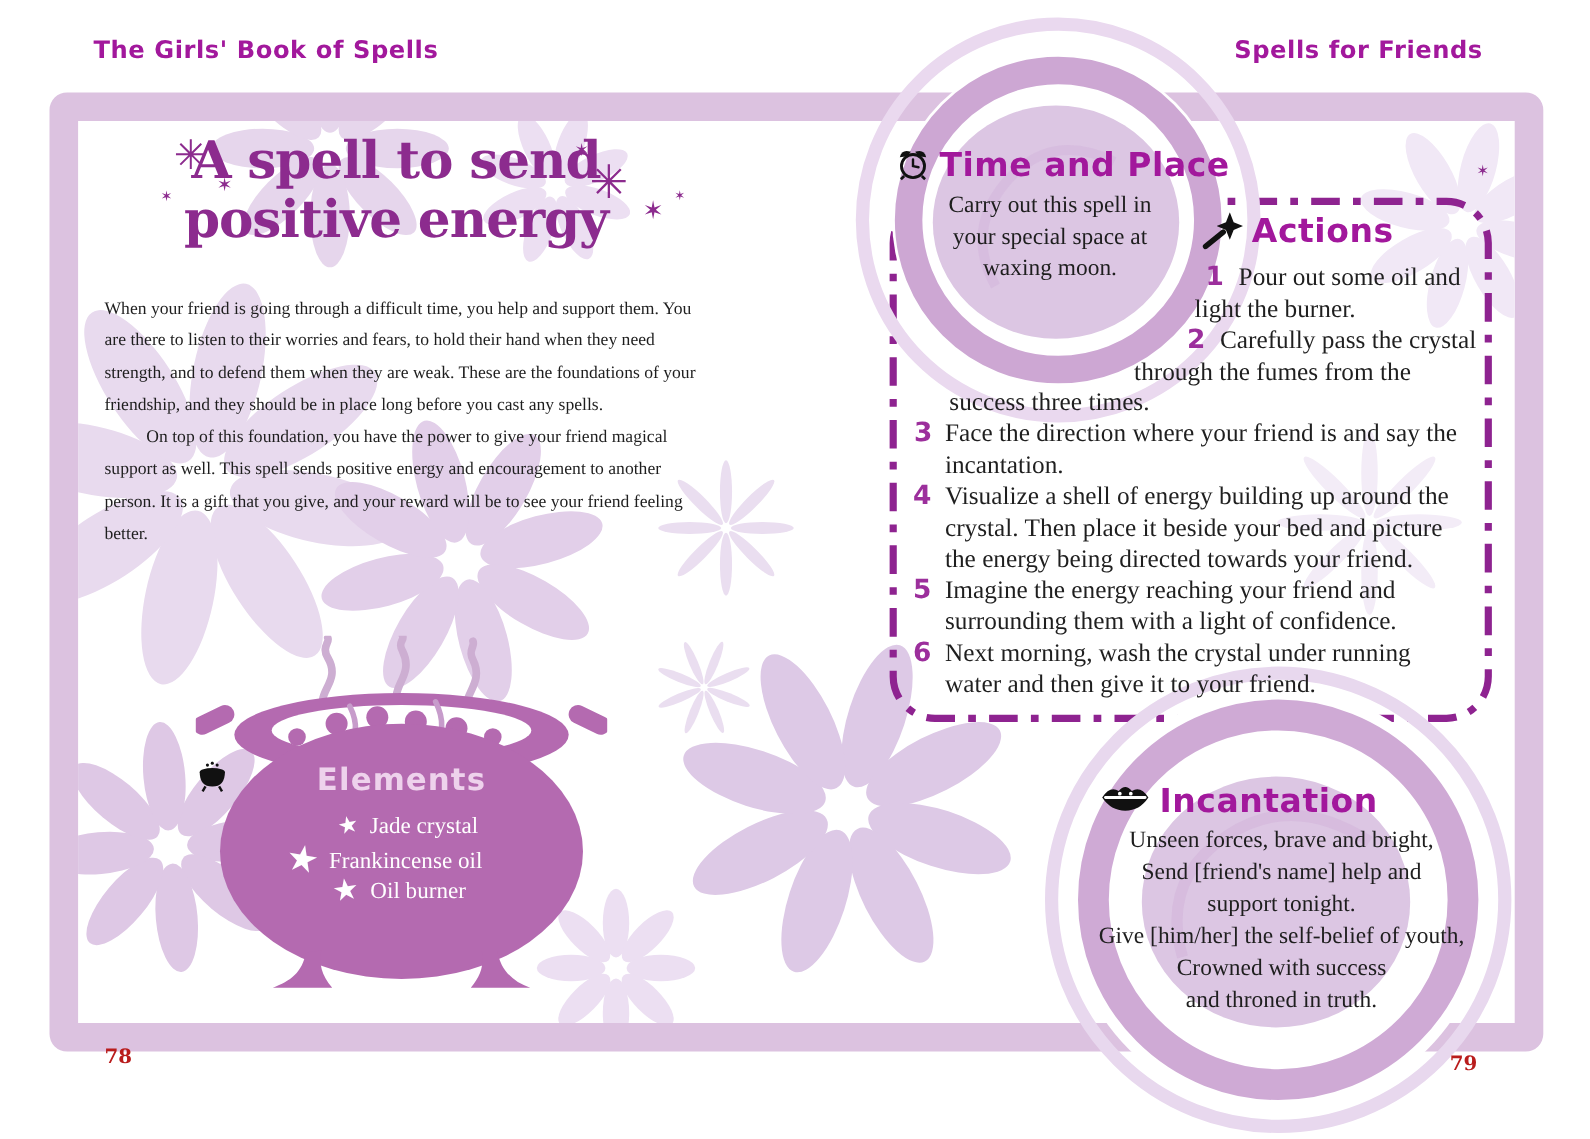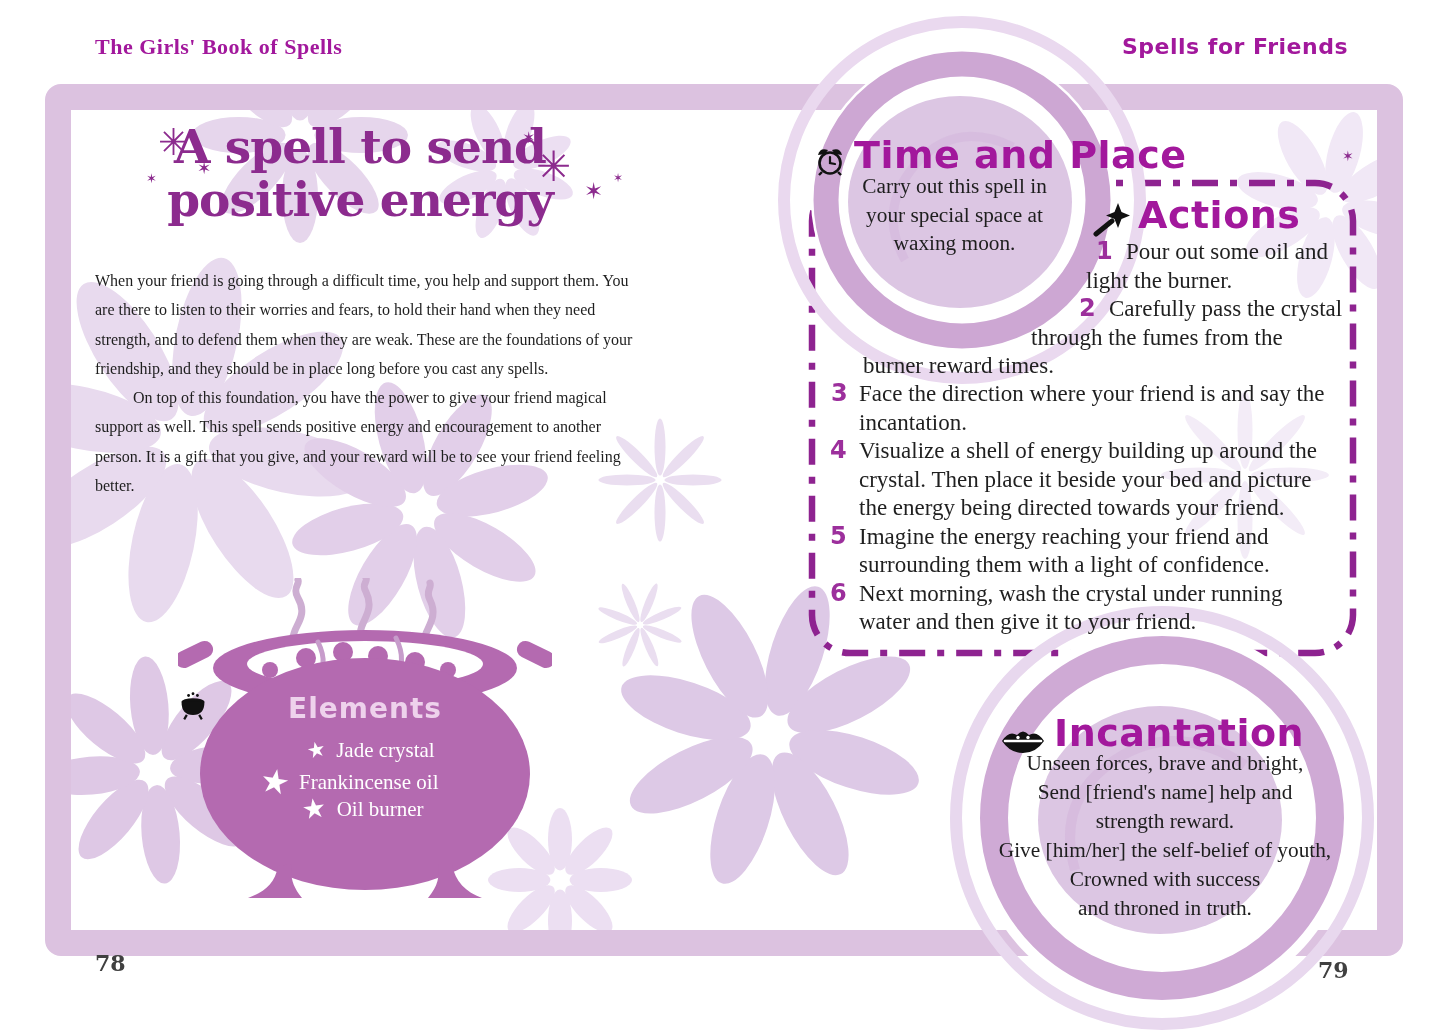--- a/index.html
+++ b/index.html
@@ -15,25 +15,25 @@
   
   .flowers-svg{position:absolute;left:71px;top:110px;z-index:2;}
   .dashbox-svg{position:absolute;left:0;top:0;z-index:3;pointer-events:none;}
   .swirl-svg{position:absolute;left:0;top:0;z-index:4;pointer-events:none;}
   
   .hdr{
     position:absolute;top:34px;z-index:6;
     font-family:"DejaVu Sans",sans-serif;font-weight:bold;font-size:22px;
     color:#a2189c;letter-spacing:.5px;white-space:nowrap;
   }
-  .hdr-left{left:95px;font-family:Liberation Serif, serif;}
+  .hdr-left{left:85px;}
   .hdr-right{right:97px;}
   .pagenum{
     position:absolute;z-index:6;font-family:"DejaVu Serif",serif;font-weight:bold;
-    font-size:22px;color:#404040;
+    font-size:18px;color:#b91c1c;
   }
   .pn-left{left:95px;top:950px;}
   .pn-right{left:1318px;top:957px;}
   
   .spell-title{
     position:absolute;left:90px;top:120px;width:540px;z-index:6;text-align:center;
     font-family:"DejaVu Serif",serif;font-weight:bold;color:#8c2b8e;
     font-size:47px;line-height:53px;letter-spacing:-1px;
   }
   .spark{position:absolute;z-index:6;color:#8c2b8e;line-height:1;}
@@ -70,22 +70,22 @@
   }
   .el-row-1{top:160px;transform:translateX(6px);}
   .el-row-2{top:188px;transform:translateX(-16px);}
   .el-row-3{top:218px;transform:translateX(-2px);}
   .el-star{color:#fff;line-height:1;display:inline-block;}
   .el-row-1 .el-star{font-size:21px;transform:rotate(-12deg);}
   .el-row-2 .el-star{font-size:33px;transform:rotate(10deg);}
   .el-row-3 .el-star{font-size:27px;transform:rotate(-8deg);}
   
   .sec-head{
-    position:absolute;z-index:6;display:flex;align-items:flex-end;gap:8px;
-    font-family:"DejaVu Sans",sans-serif;font-weight:bold;font-size:38px;
+    position:absolute;z-index:6;display:flex;align-items:flex-start;gap:8px;
+    font-family:"DejaVu Sans",sans-serif;font-weight:bold;font-size:30px;
     color:#a2189c;letter-spacing:.5px;white-space:nowrap;
   }
   .tp-head{left:814px;top:133px;}
   .ac-head{left:1092px;top:193px;}
   .in-head{left:1000px;top:711px;}
   
   .tp-lines{
     position:absolute;left:822px;top:172px;width:265px;z-index:6;text-align:center;
     font-size:21.3px;line-height:28.5px;color:#1e1e1e;
   }
@@ -282,21 +282,21 @@
   </svg>
   <span>Actions</span>
 </div>
 <div id="actions-steps">
     <span class="snum sn1">1</span>
     <div class="sl s1l1">Pour out some oil and</div>
     <div class="sl s1l2">light the burner.</div>
     <span class="snum sn2">2</span>
     <div class="sl s2l1">Carefully pass the crystal</div>
     <div class="sl s2l2">through the fumes from the</div>
-    <div class="sl s2l3">burner reward times.</div>
+    <div class="sl s2l3">success three times.</div>
     <span class="snum sn3">3</span>
     <div class="sl s3l1">Face the direction where your friend is and say the</div>
     <div class="sl s3l2">incantation.</div>
     <span class="snum sn4">4</span>
     <div class="sl s4l1">Visualize a shell of energy building up around the</div>
     <div class="sl s4l2">crystal. Then place it beside your bed and picture</div>
     <div class="sl s4l3">the energy being directed towards your friend.</div>
     <span class="snum sn5">5</span>
     <div class="sl s5l1">Imagine the energy reaching your friend and</div>
     <div class="sl s5l2">surrounding them with a light of confidence.</div>
@@ -310,17 +310,17 @@
     <path d="M2 14 Q9 3 17 8 Q23 1 29 8 Q37 3 44 14 Q36 26 23 26 Q10 26 2 14 Z" fill="#111"></path>
     <path d="M5 14 L41 14" stroke="#fff" stroke-width="2.6" stroke-linecap="round"></path>
     <circle cx="18" cy="10.5" r="1.7" fill="#fff"></circle>
       <circle cx="28" cy="10.5" r="1.7" fill="#fff"></circle>
   </svg>
   <span>Incantation</span>
 </div>
 <div class="in-lines" id="in-lines">
     <div>Unseen forces, brave and bright,</div>
     <div>Send [friend's name] help and</div>
-    <div>strength reward.</div>
+    <div>support tonight.</div>
     <div>Give [him/her] the self-belief of youth,</div>
     <div>Crowned with success</div>
     <div>and throned in truth.</div>
   </div>
 
 </body></html>

